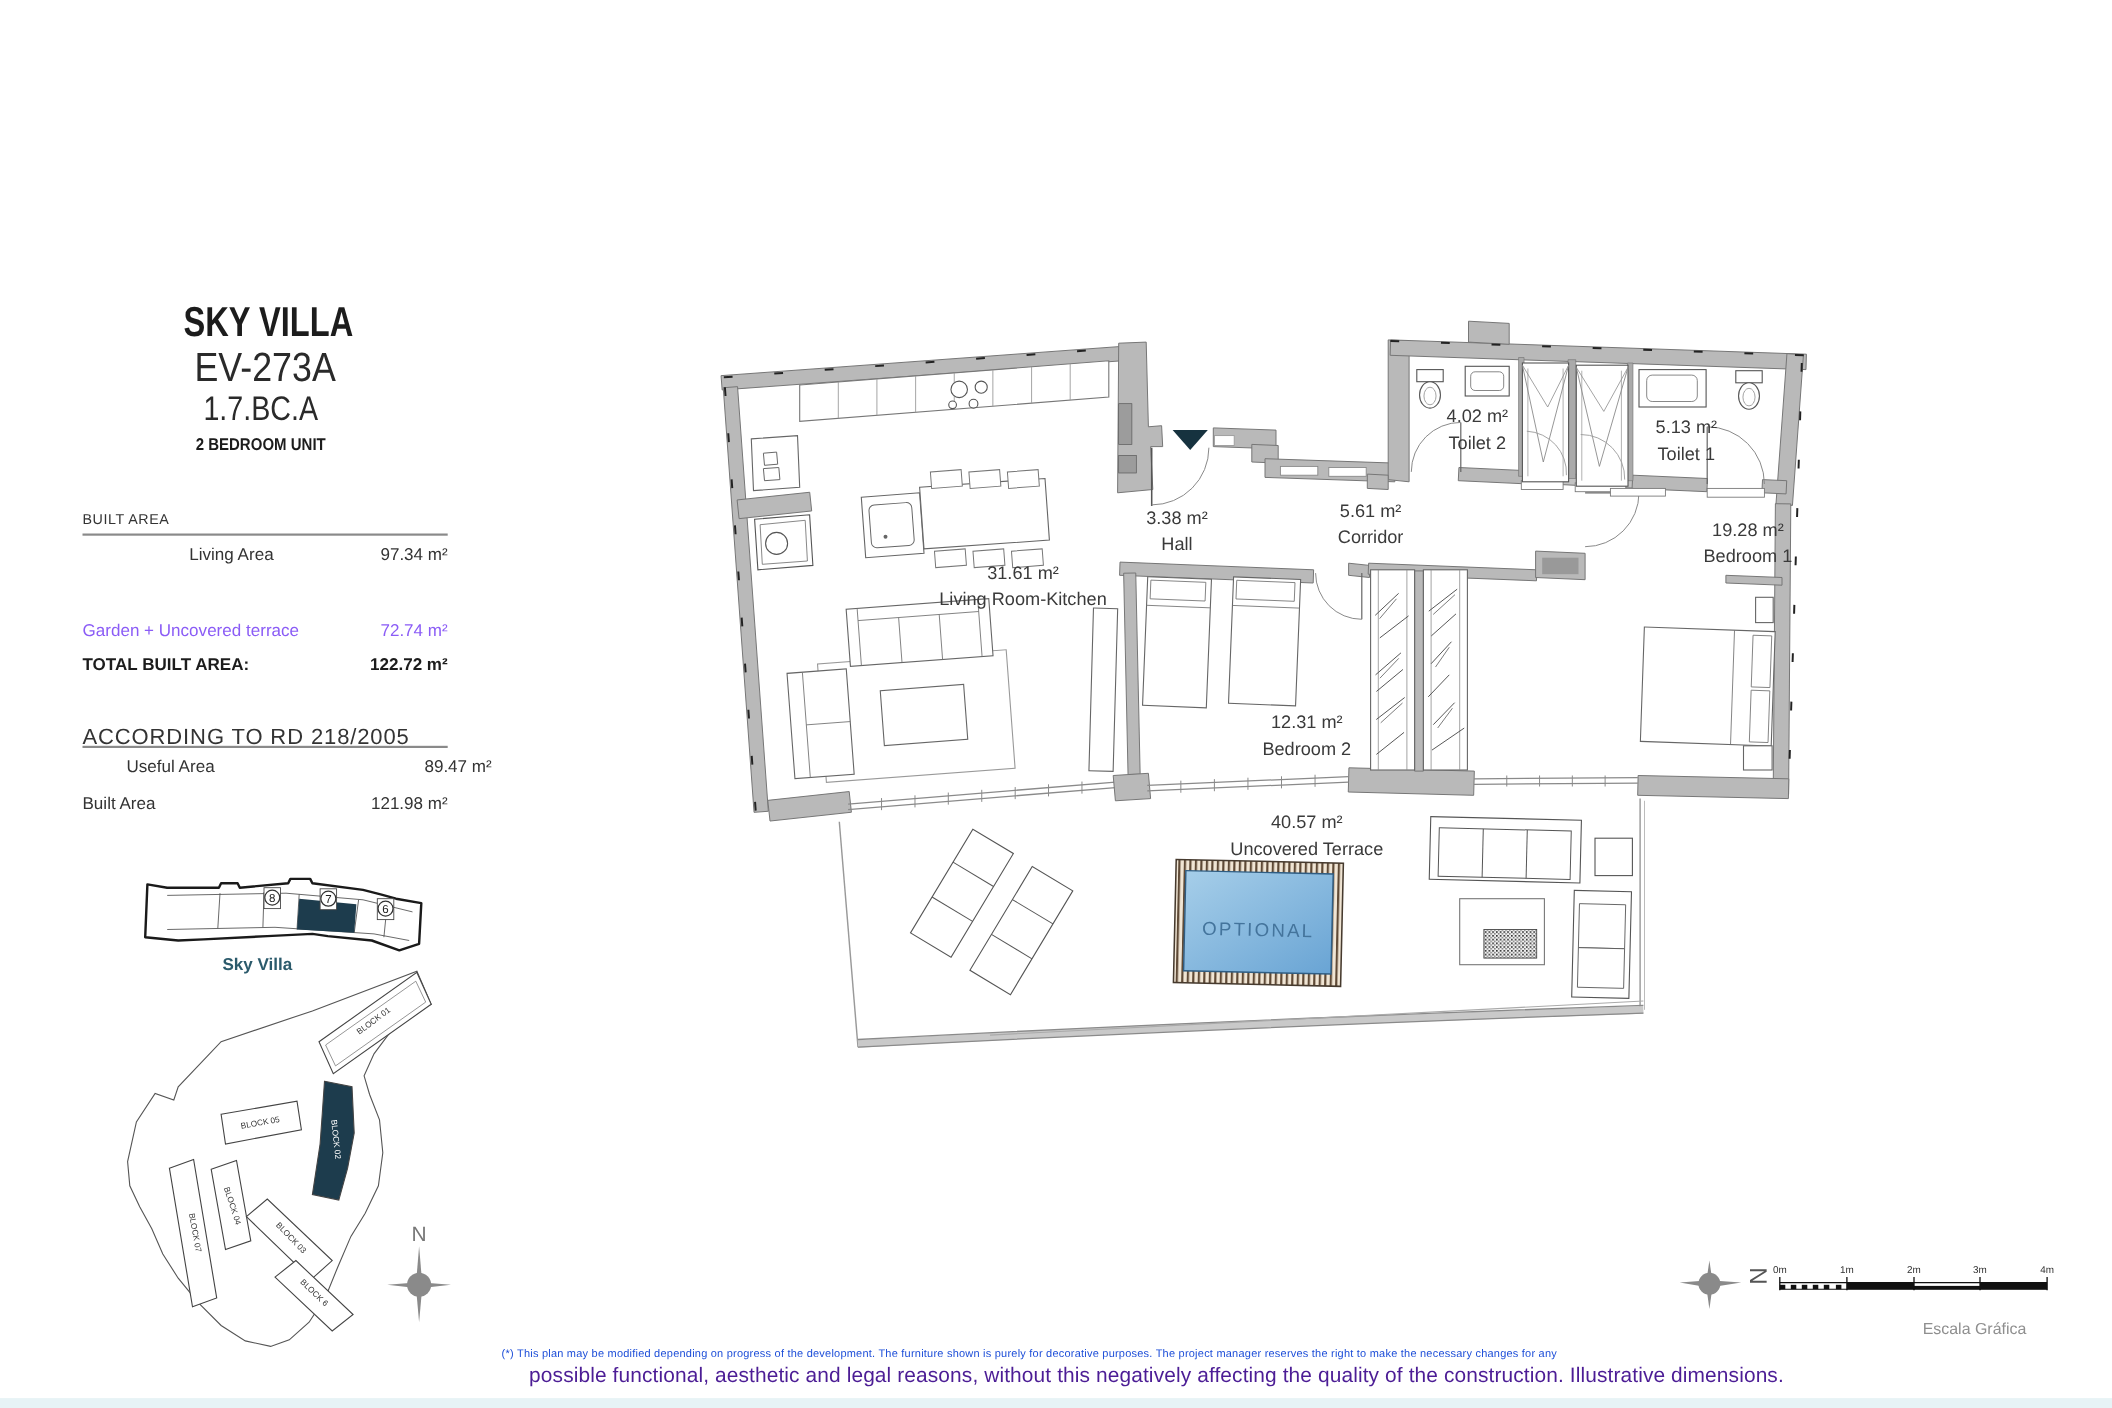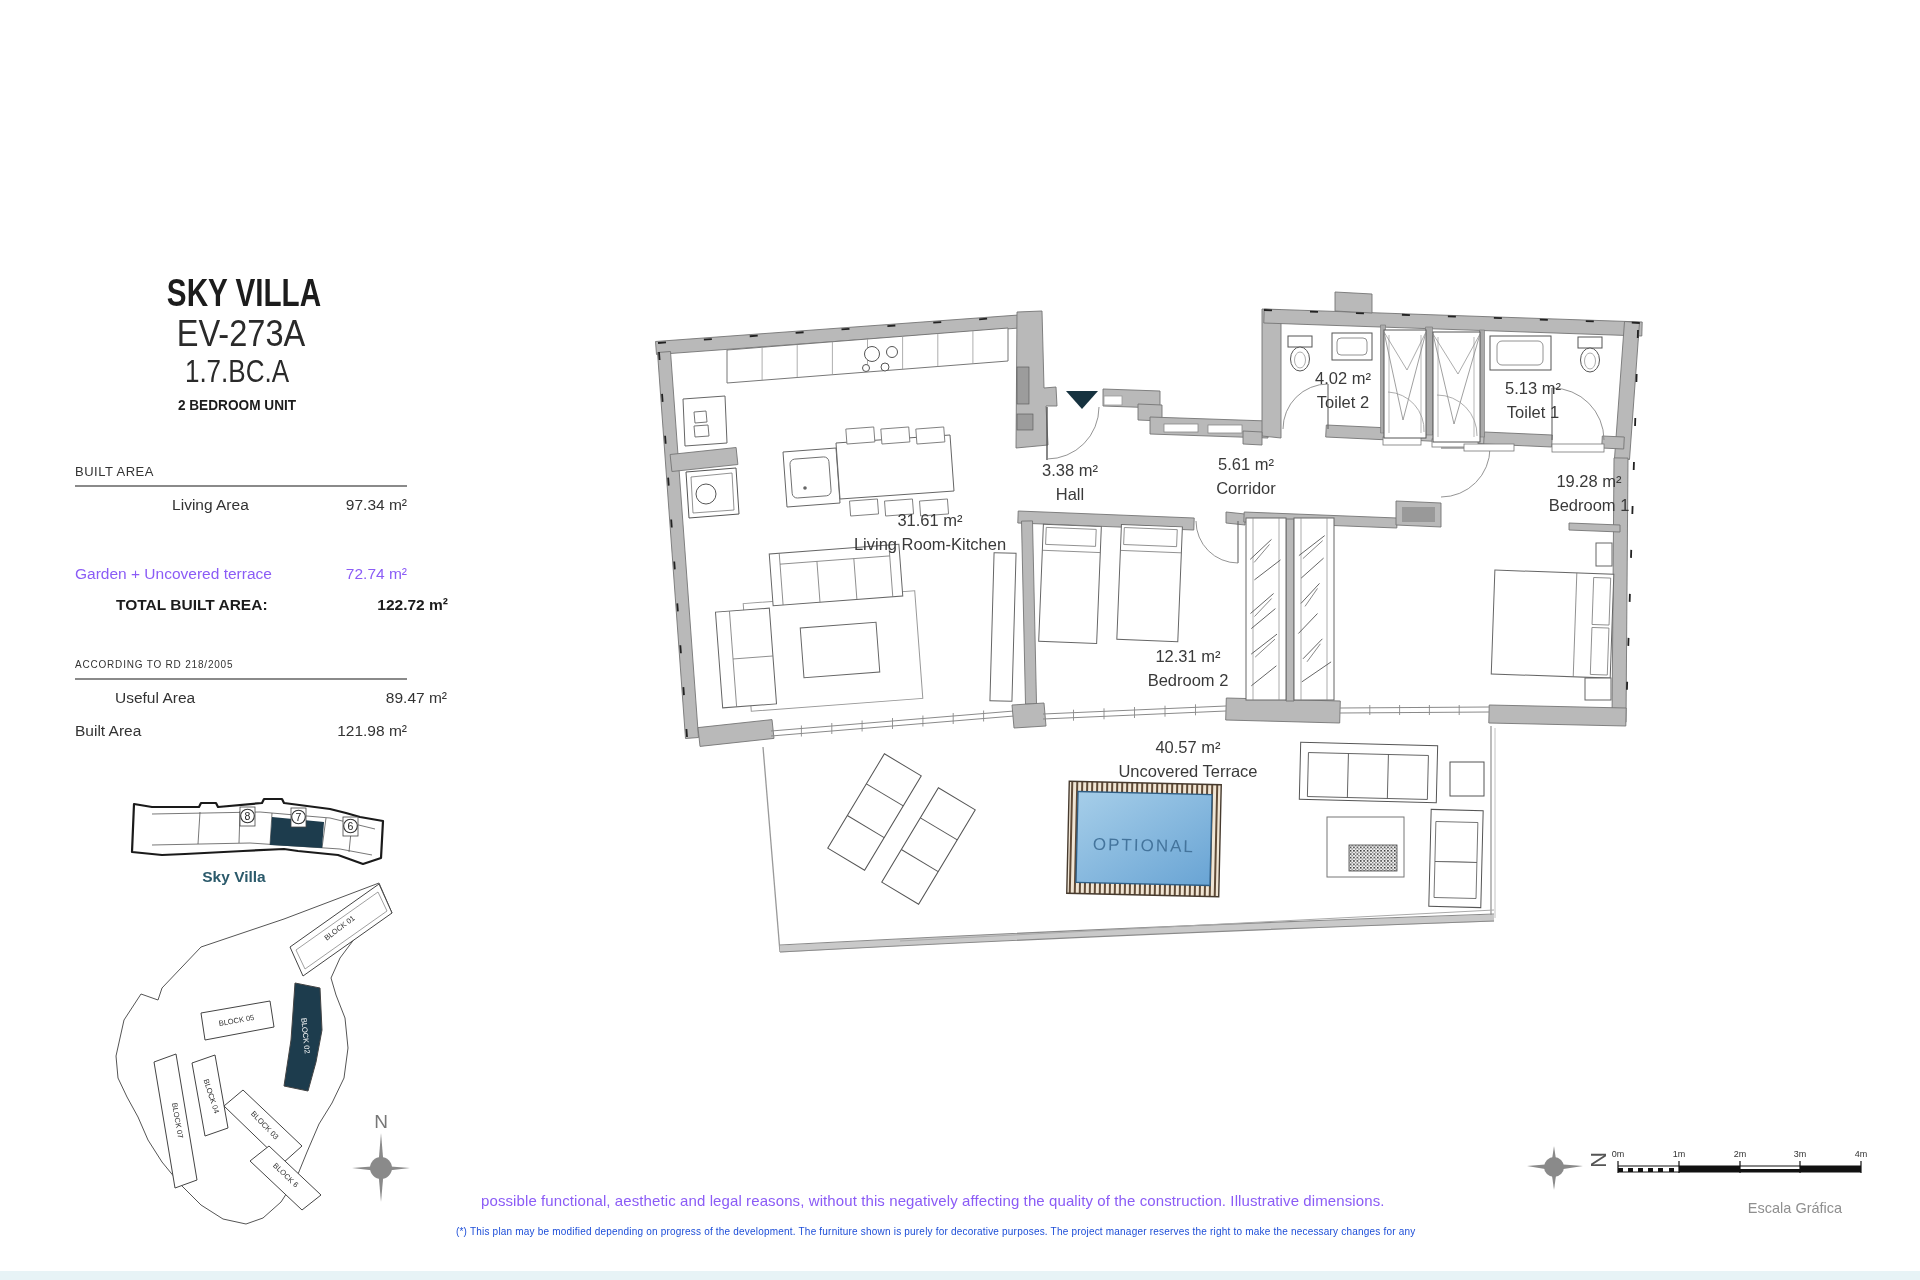--- a/index.html
+++ b/index.html
@@ -21,23 +21,23 @@
   <div class="abs" style="left:-3px;top:396px;width:480px;text-align:center;font-size:15.5px;font-weight:bold;color:#1c1c1c;transform:scaleX(0.88);">2 BEDROOM UNIT</div>
 
   <div class="abs" style="left:75px;top:464px;font-size:13px;letter-spacing:0.5px;color:#333;">BUILT AREA</div>
 
   <div class="abs" style="left:75px;top:485px;width:332px;height:1.5px;background:#8a8a8a;"></div>
 
   <div class="abs" style="left:75px;top:496px;width:332px;font-size:15.5px;color:#333;text-align:center;">Living Area<span style="float:right">97.34 m²</span></div>
 
   <div class="abs" style="left:75px;top:565px;width:332px;font-size:15.5px;color:#8b5cf6;">Garden + Uncovered terrace<span style="float:right">72.74 m²</span></div>
 
-  <div class="abs" style="left:75px;top:596px;width:332px;font-size:15.5px;font-weight:bold;color:#1c1c1c;margin-left:41px;">TOTAL BUILT AREA:<span style="float:right">122.72 m²</span></div>
-
-  <div class="abs" style="left:75px;top:659px;font-size:10px;letter-spacing:0.8px;color:#333;text-align:center;">ACCORDING TO RD 218/2005</div>
+  <div class="abs" style="left:75px;top:596px;width:332px;font-size:15.5px;font-weight:bold;color:#1c1c1c;">TOTAL BUILT AREA:<span style="float:right">122.72 m²</span></div>
+
+  <div class="abs" style="left:75px;top:659px;font-size:20px;letter-spacing:0.8px;color:#333;text-align:center;">ACCORDING TO RD 218/2005</div>
 
   <div class="abs" style="left:75px;top:678px;width:332px;height:1.5px;background:#8a8a8a;"></div>
 
   <div class="abs" style="left:75px;top:689px;width:332px;font-size:15.5px;color:#333;margin-left:40px;">Useful Area<span style="float:right">89.47 m²</span></div>
 
   <div class="abs" style="left:75px;top:722px;width:332px;font-size:15.5px;color:#333;">Built Area<span style="float:right">121.98 m²</span></div>
 </div>
 
 <svg class="abs" style="left:0;top:0;" width="1920" height="1280" viewBox="0 0 1920 1280">
   <defs>
@@ -487,15 +487,15 @@
 <text x="1740" y="1157" font-size="9" fill="#333" text-anchor="middle">2m</text>
 <text x="1800" y="1157" font-size="9" fill="#333" text-anchor="middle">3m</text>
 <text x="1861" y="1157" font-size="9" fill="#333" text-anchor="middle">4m</text>
 
 <text x="1795" y="1213" font-size="14.5" fill="#8f8f8f" text-anchor="middle">Escala Gráfica</text>
 </g>
 </svg>
 
 <div class="abs" style="left:456px;top:1226px;font-size:10px;letter-spacing:0.2px;color:#1d4ed8;white-space:nowrap;">(*) This plan may be modified depending on progress of the development. The furniture shown is purely for decorative purposes. The project manager reserves the right to make the necessary changes for any</div>
 
-<div class="abs" style="left:481px;top:1192px;font-size:15px;letter-spacing:0.1px;color:#8b5cf6;white-space:nowrap;">possible functional, aesthetic and legal reasons, without this negatively affecting the quality of the construction. Illustrative dimensions.</div>
+<div class="abs" style="left:481px;top:1240px;font-size:19px;letter-spacing:0.1px;color:#4c1d95;white-space:nowrap;">possible functional, aesthetic and legal reasons, without this negatively affecting the quality of the construction. Illustrative dimensions.</div>
 
 <div class="abs" style="left:0;top:1271px;width:1920px;height:9px;background:#e7f3f6;"></div>
 
 </body></html>

